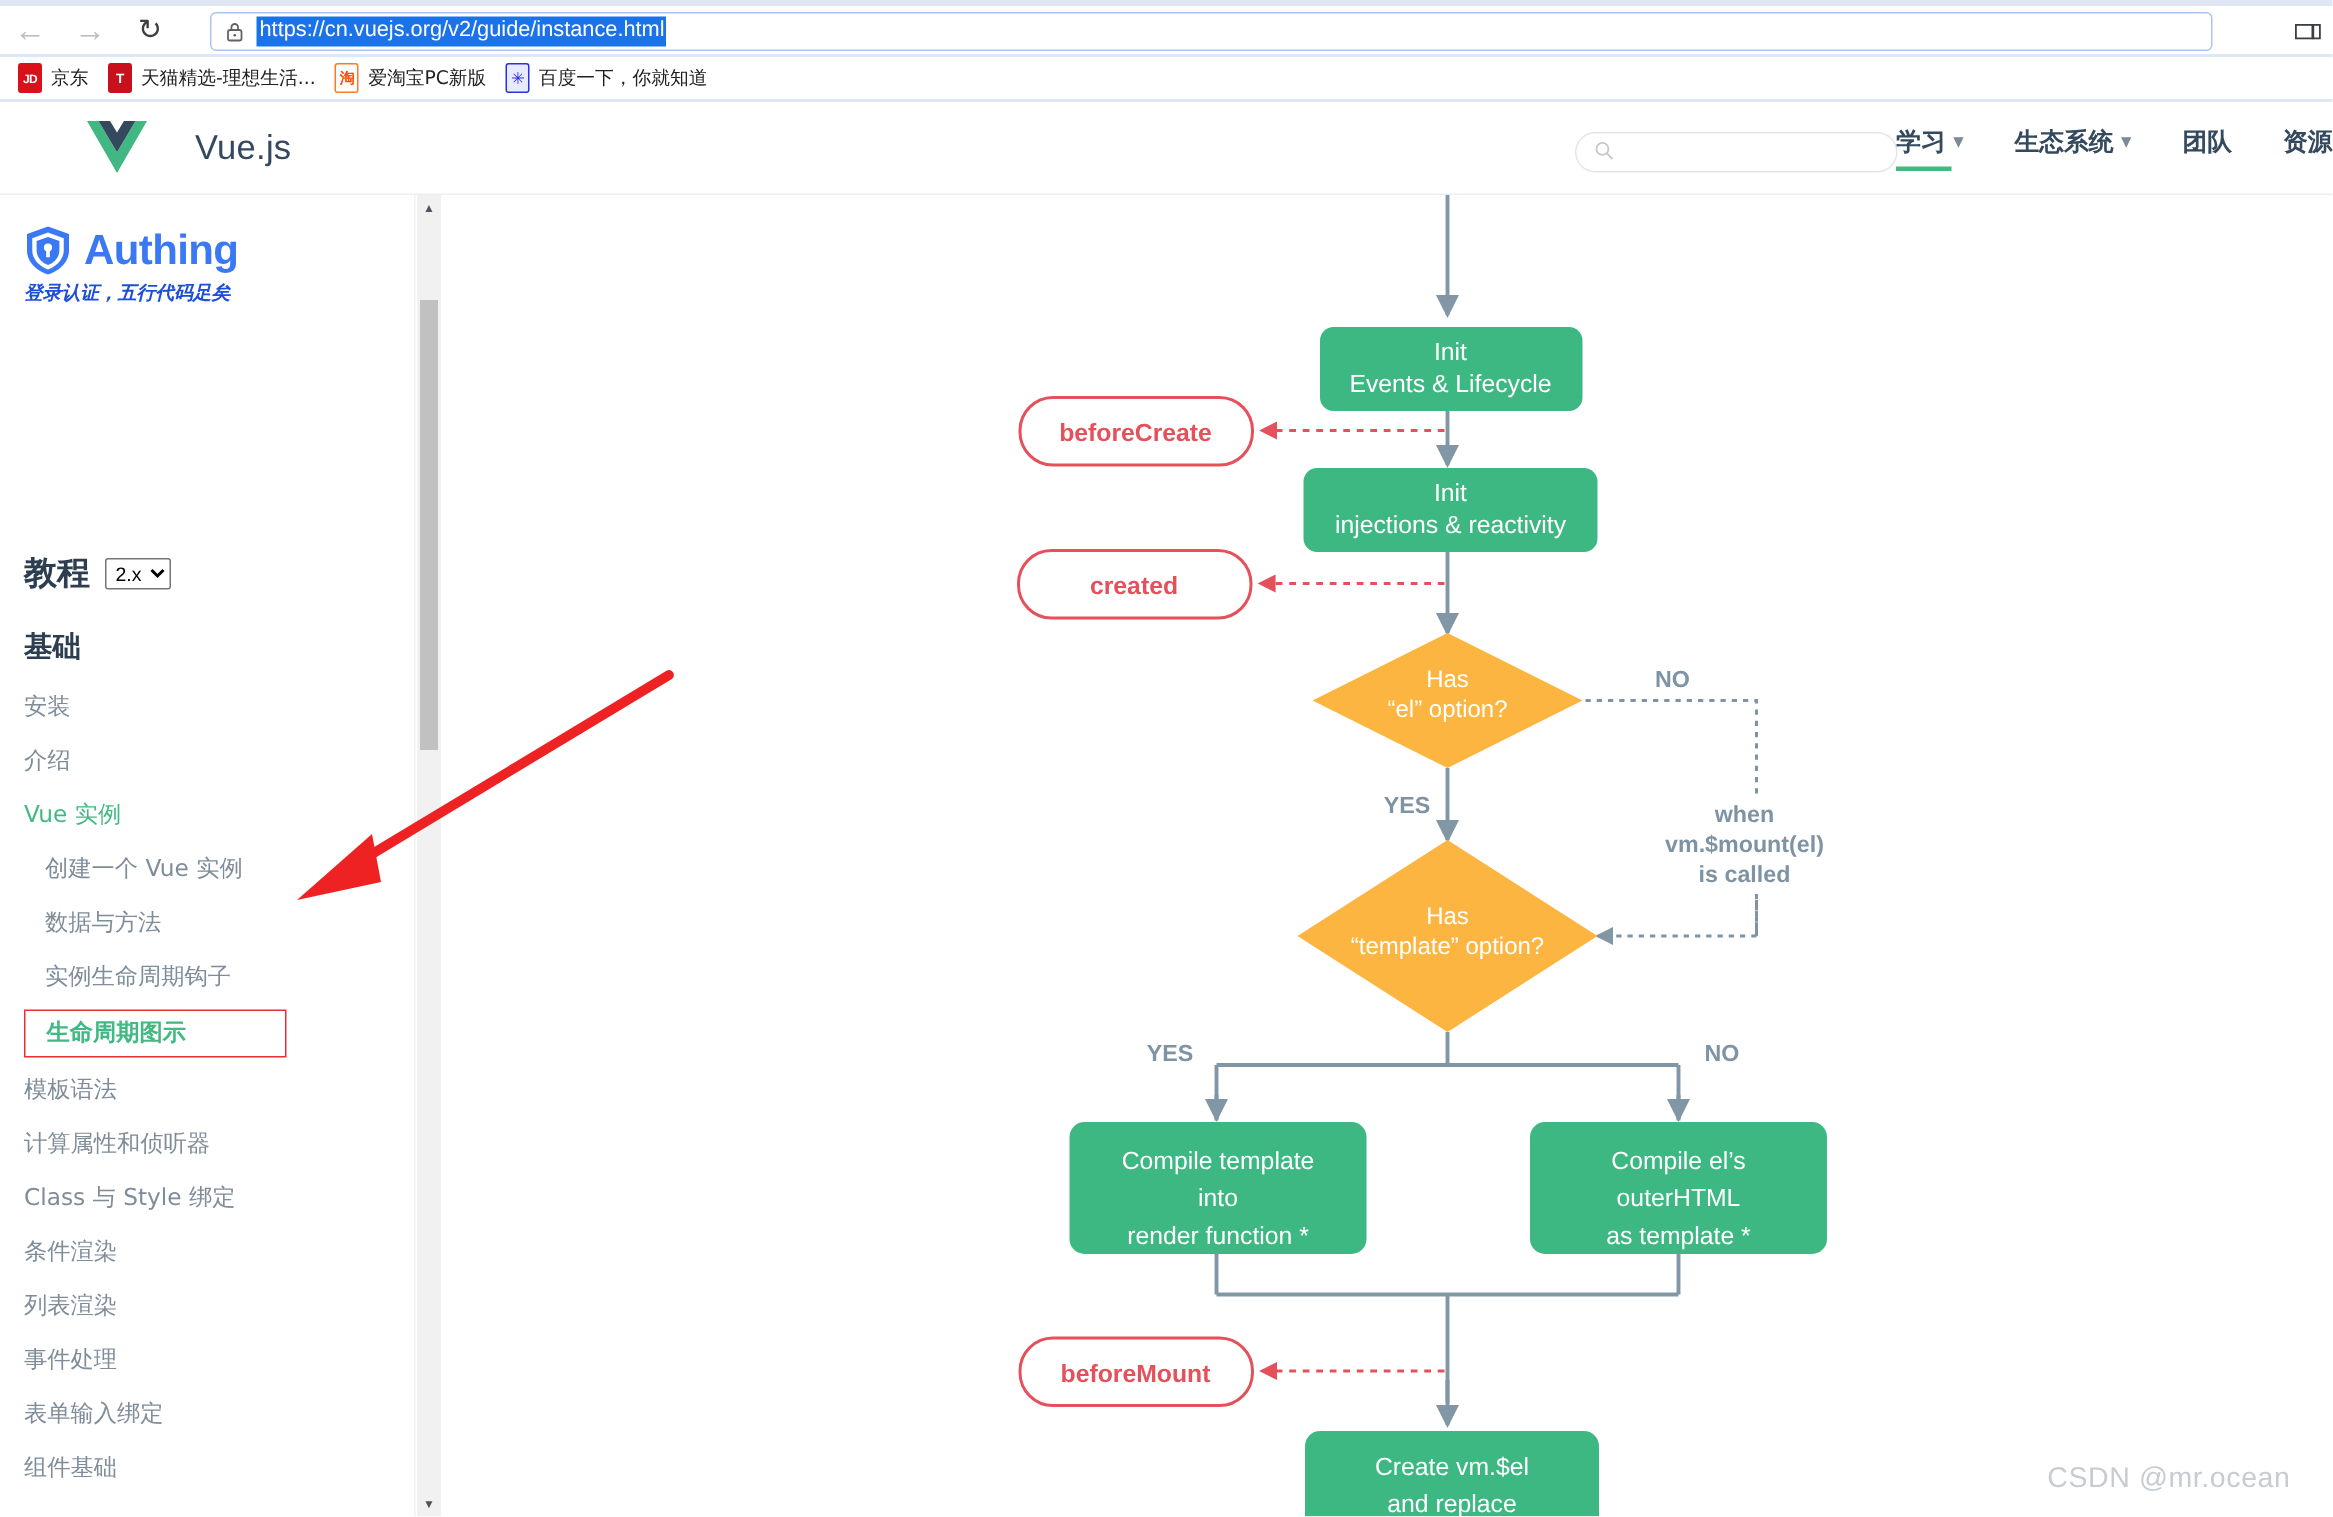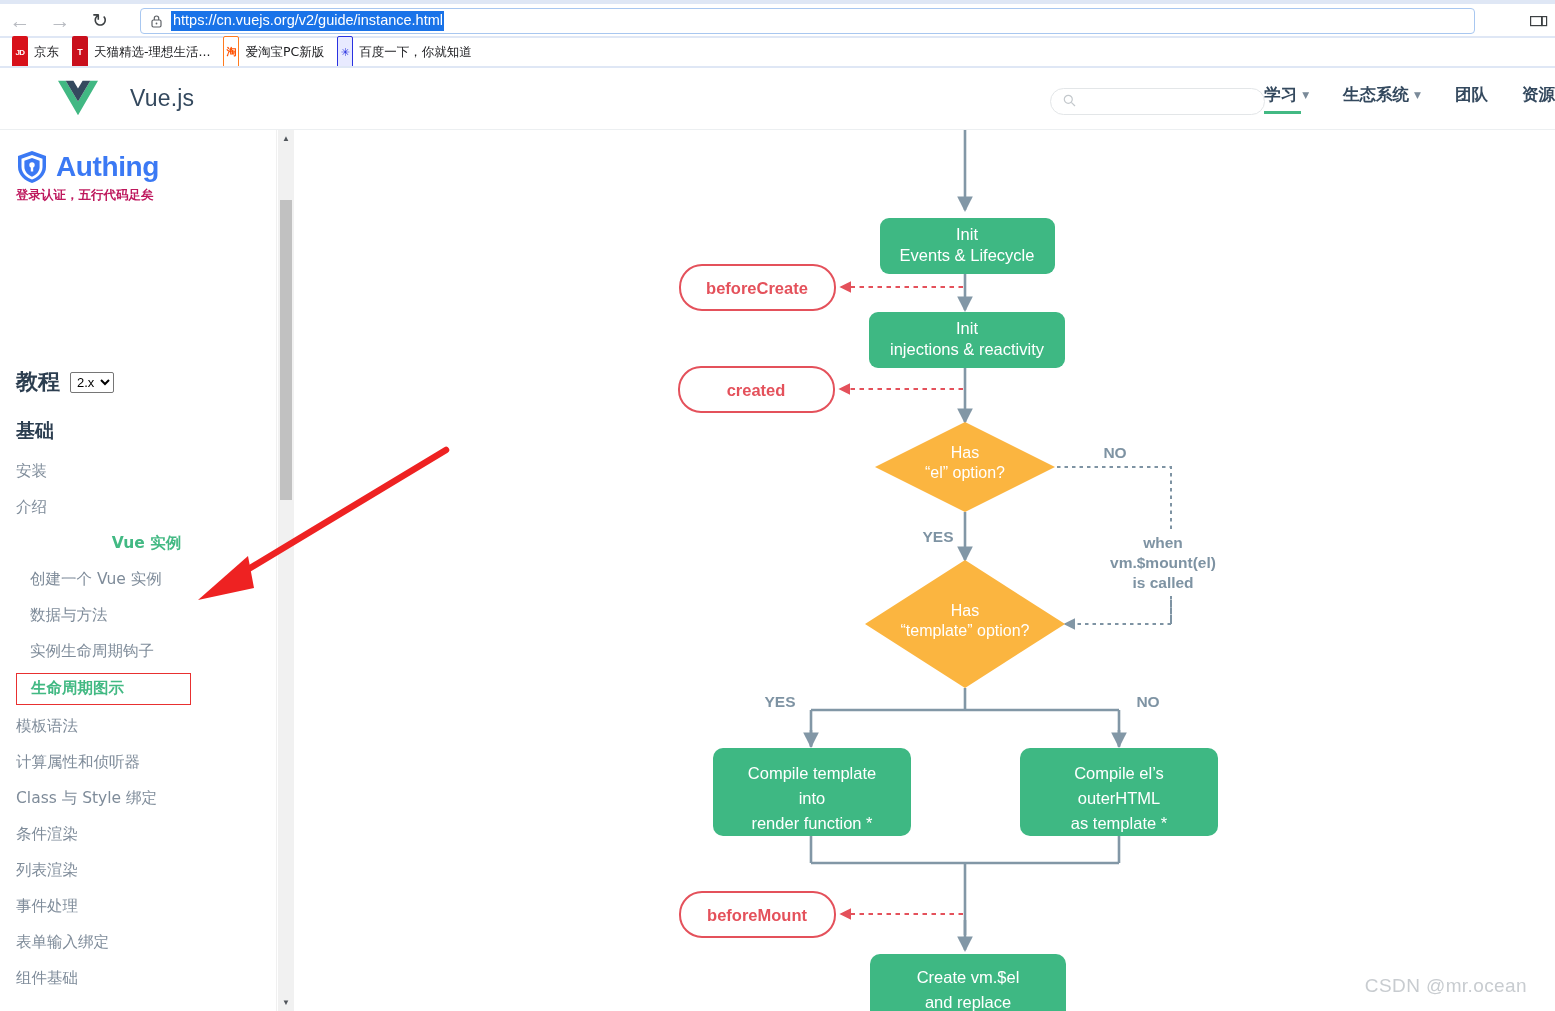--- a/index.html
+++ b/index.html
@@ -59,21 +59,21 @@
   .bm {
     display: flex; align-items: center; height: 24px;
     padding: 0 9px 0 4px; gap: 6px; cursor: default;
   }
   .bm-label {
     font-size: 12.5px; color: #202124;
     font-family: "DejaVu Sans", "Liberation Sans", sans-serif;
     white-space: nowrap;
   }
   .bm-ico {
-    width: 16px; height: 32px; border-radius: 2px;
+    width: 16px; height: 20px; border-radius: 2px;
     display: flex; align-items: center; justify-content: center;
     font-size: 9px; font-weight: bold; color: #fff; flex: none;
   }
   .ico-jd  { background: #d8111a; font-size: 8px; letter-spacing: -0.5px; }
   .ico-tm  { background: #c9101d; }
   .ico-tb  { background: #fff; border: 1px solid #ff7b1f; color: #ff5000; font-size: 10px; }
   .ico-bd  { background: #e8eaff; border: 1px solid #2932e1; color: #2932e1; font-size: 11px; }
   #chrome-bottom-edge {
     position: absolute; top: 66px; left: 0; width: 1555px; height: 2px;
     background: #dfe7f5;
@@ -130,22 +130,23 @@
     background: #fff; overflow: hidden;
     border-right: 1px solid #f0f0f0;
   }
   #authing-logo { position: absolute; left: 16px; top: 20px; }
   #authing-row { display: flex; align-items: center; gap: 8px; }
   #authing-word {
     font-size: 28px; font-weight: bold; color: #3b79f4; letter-spacing: -0.4px;
     font-family: "Liberation Sans", sans-serif;
   }
   #authing-tag {
-    font-size: 12.5px; font-weight: bold; color: #be185d; margin-top: 3px;
+    font-size: 12.5px; font-weight: bold; color: #1d4ed8; margin-top: 3px;
     font-family: "DejaVu Sans", sans-serif;
+    font-style: italic;
   }
   #tutorial-row {
     position: absolute; left: 16px; top: 237px; display: flex; align-items: center; gap: 10px;
   }
   #tutorial-title {
     font-size: 22px; font-weight: bold; color: #2c3e50;
     font-family: "DejaVu Sans", sans-serif;
   }
   #version-select {
     font-size: 13px; padding: 1px 2px; border: 1px solid #767676; border-radius: 2px;
@@ -155,21 +156,21 @@
   #nav-list { position: absolute; left: 0; top: 280px; width: 277px; }
   .sec-title {
     font-size: 19px; font-weight: bold; color: #2c3e50;
     padding: 8px 0 10px 16px; font-family: "DejaVu Sans", sans-serif;
   }
   .nav-link {
     font-size: 15.5px; color: #7f8c9a; padding: 7px 0 8px 16px;
     font-family: "DejaVu Sans", "Liberation Sans", sans-serif; white-space: nowrap;
   }
   .nav-link.sub { padding-left: 30px; }
-  .nav-link.green { color: #42b983; font-weight: bold; text-align: center; }
+  .nav-link.green { color: #42b983; font-weight: normal; }
   .nav-link.boxed {
     display: inline-block; border: 1.5px solid #e83030;
     color: #42b983; font-weight: bold; margin-left: 16px; padding: 4px 66px 5px 14px;
   }
 
   
   #sb-track {
     position: absolute; left: 278px; top: 62px; width: 16px; height: 881px;
     background: #f1f1f1;
   }

